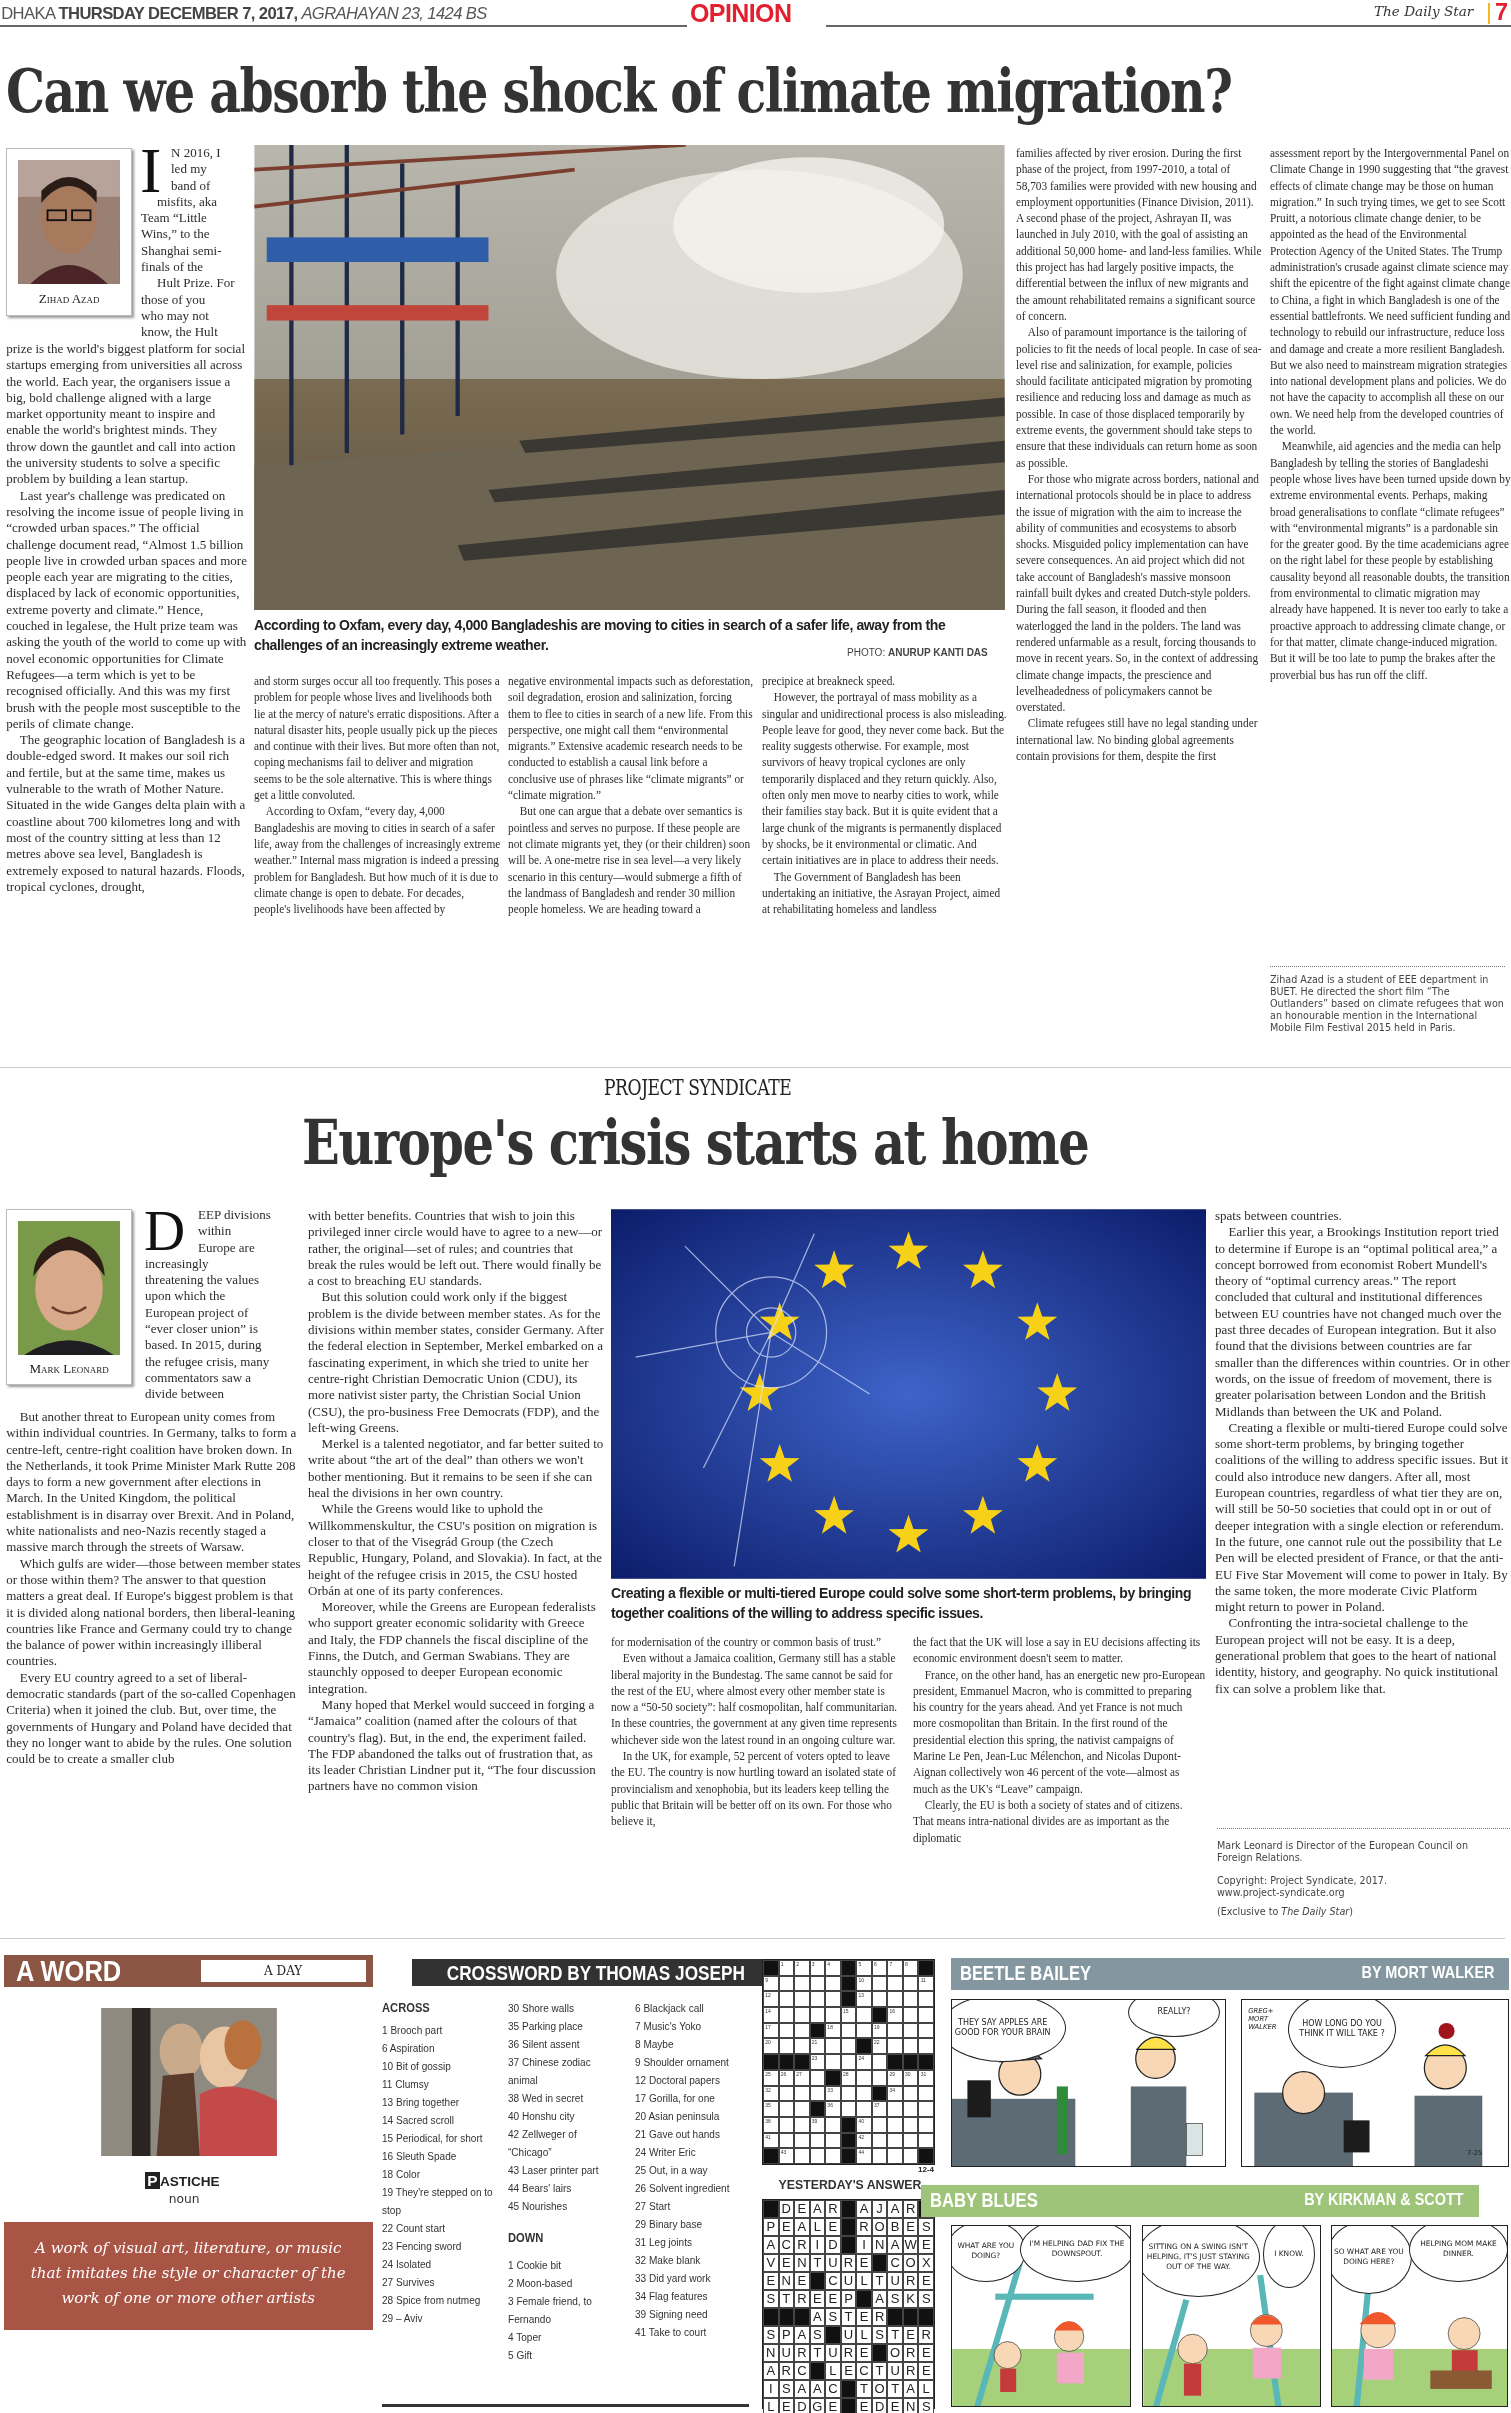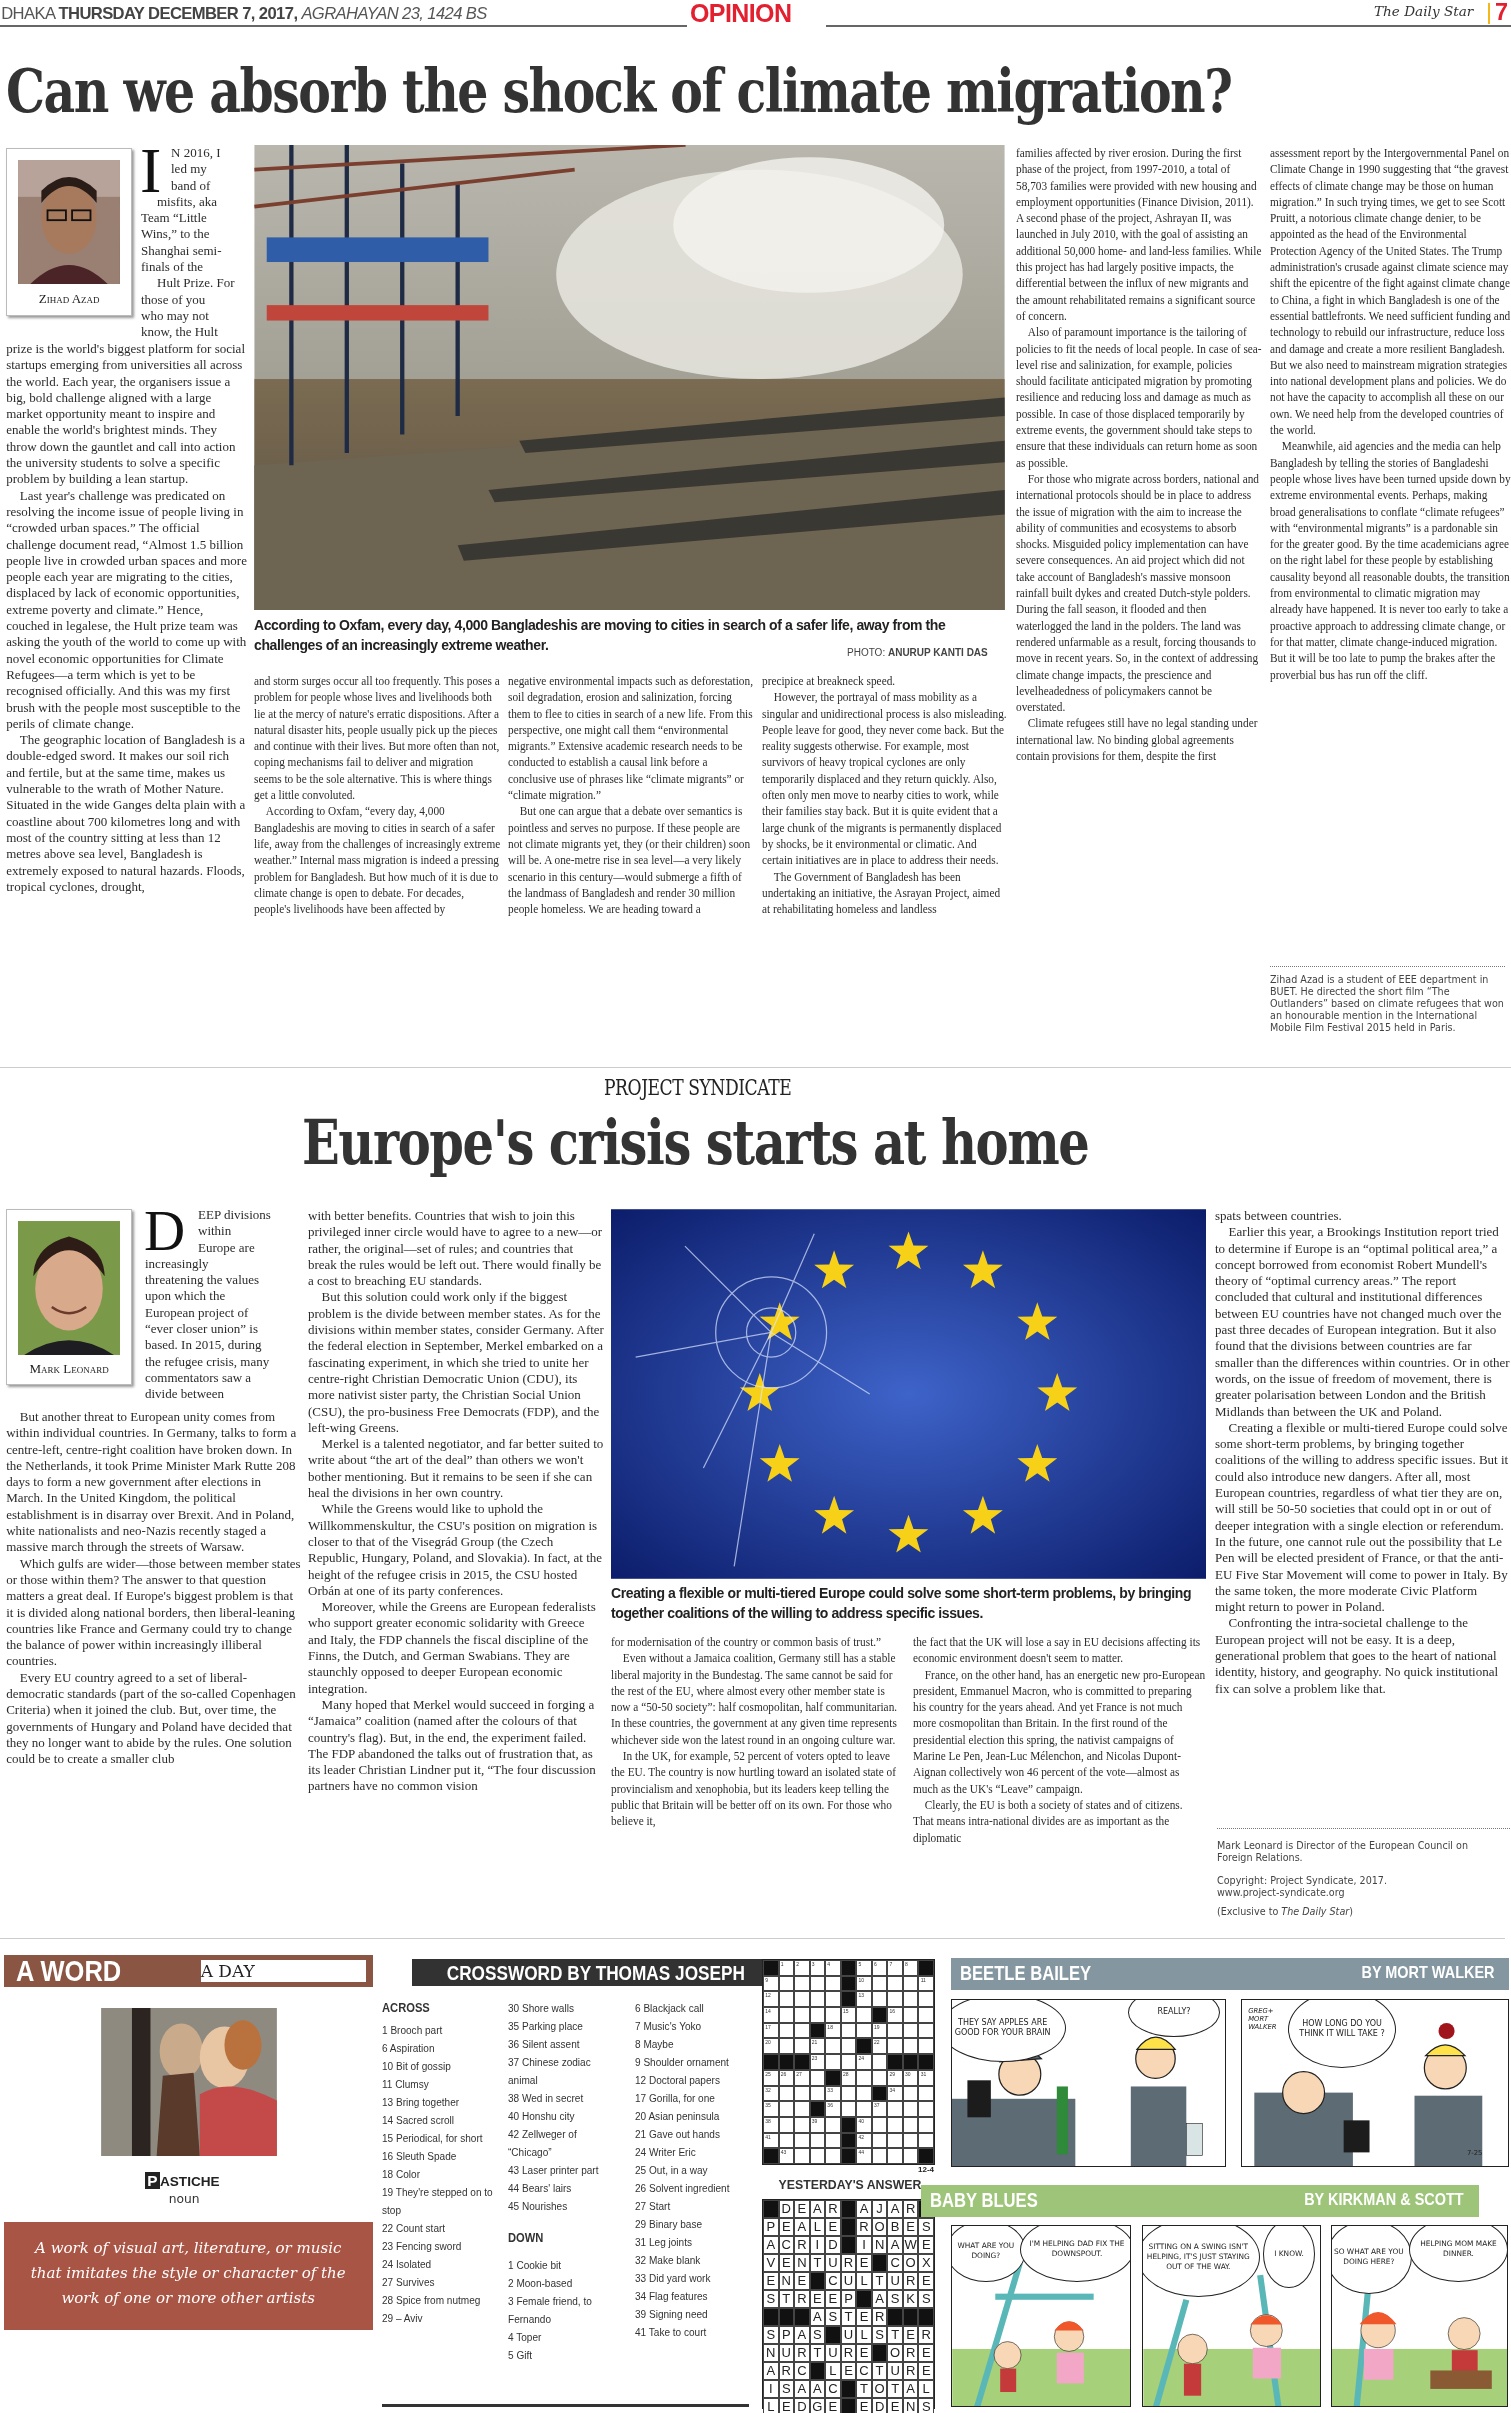--- a/index.html
+++ b/index.html
@@ -308,21 +308,21 @@
   <div>Copyright: Project Syndicate, 2017.</div>
   <div>www.project-syndicate.org</div>
   <div style="margin-top:7.4px;"><span>(Exclusive to </span><i>The Daily Star</i><span>)</span></div>
 </div>
 <div class="abs rule" style="left:1208px;top:1938px;width:297px;height:1.2px;background:#ccc;"></div>
 <div class="abs rule" style="left:0;top:1938px;width:1208px;height:1.2px;background:#ccc;"></div>
 
 <div class="abs" style="left:3.7px;top:1955px;width:370px;height:456px;">
   <div class="abs word-header" style="left:0;top:0;width:369px;height:32px;">
     <div class="abs" style="left:12.3px;top:-1.2px;font-family:'Liberation Sans',sans-serif;font-weight:bold;font-size:30px;color:#fff;transform:scaleX(0.85);transform-origin:0 0;">A WORD</div>
-    <div class="abs" style="left:197px;top:5px;width:165px;height:22px;background:#fff;font-family:'DejaVu Serif',serif;font-size:17px;line-height:22px;color:#222;">A DAY</div>
+    <div class="abs" style="left:197px;top:5px;width:165px;height:22px;background:#fff;text-align:center;font-family:'DejaVu Serif',serif;font-size:12px;line-height:22px;color:#222;">A DAY</div>
   </div>
   <div class="abs" style="left:97px;top:53px;width:176px;height:148px;">
     <svg width="176" height="148" viewBox="0 0 285 240">
       <rect width="285" height="240" fill="#8f8a80"></rect>
       <rect x="50" y="0" width="30" height="240" fill="#2b2420"></rect>
       <ellipse cx="130" cy="70" rx="35" ry="45" fill="#c9ab8b"></ellipse>
       <path d="M100 110 L150 105 L160 240 L90 240Z" fill="#5a3a2a"></path>
       <ellipse cx="200" cy="80" rx="40" ry="50" fill="#e9c6a3"></ellipse>
       <ellipse cx="230" cy="60" rx="30" ry="40" fill="#b9713e"></ellipse>
       <path d="M160 140 Q210 110 285 150 L285 240 L160 240Z" fill="#c44a4a"></path>

